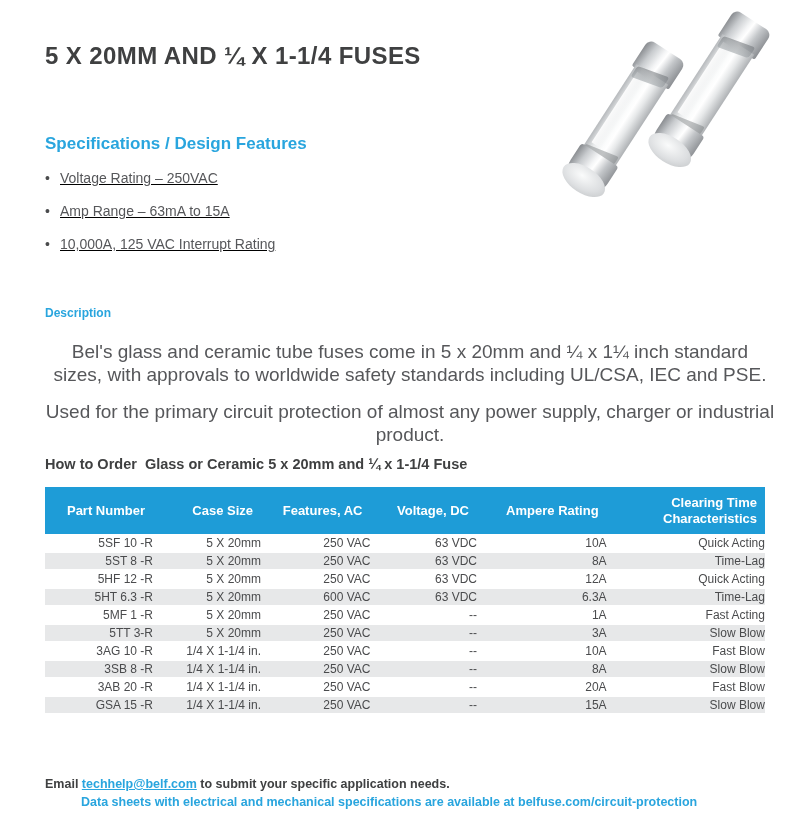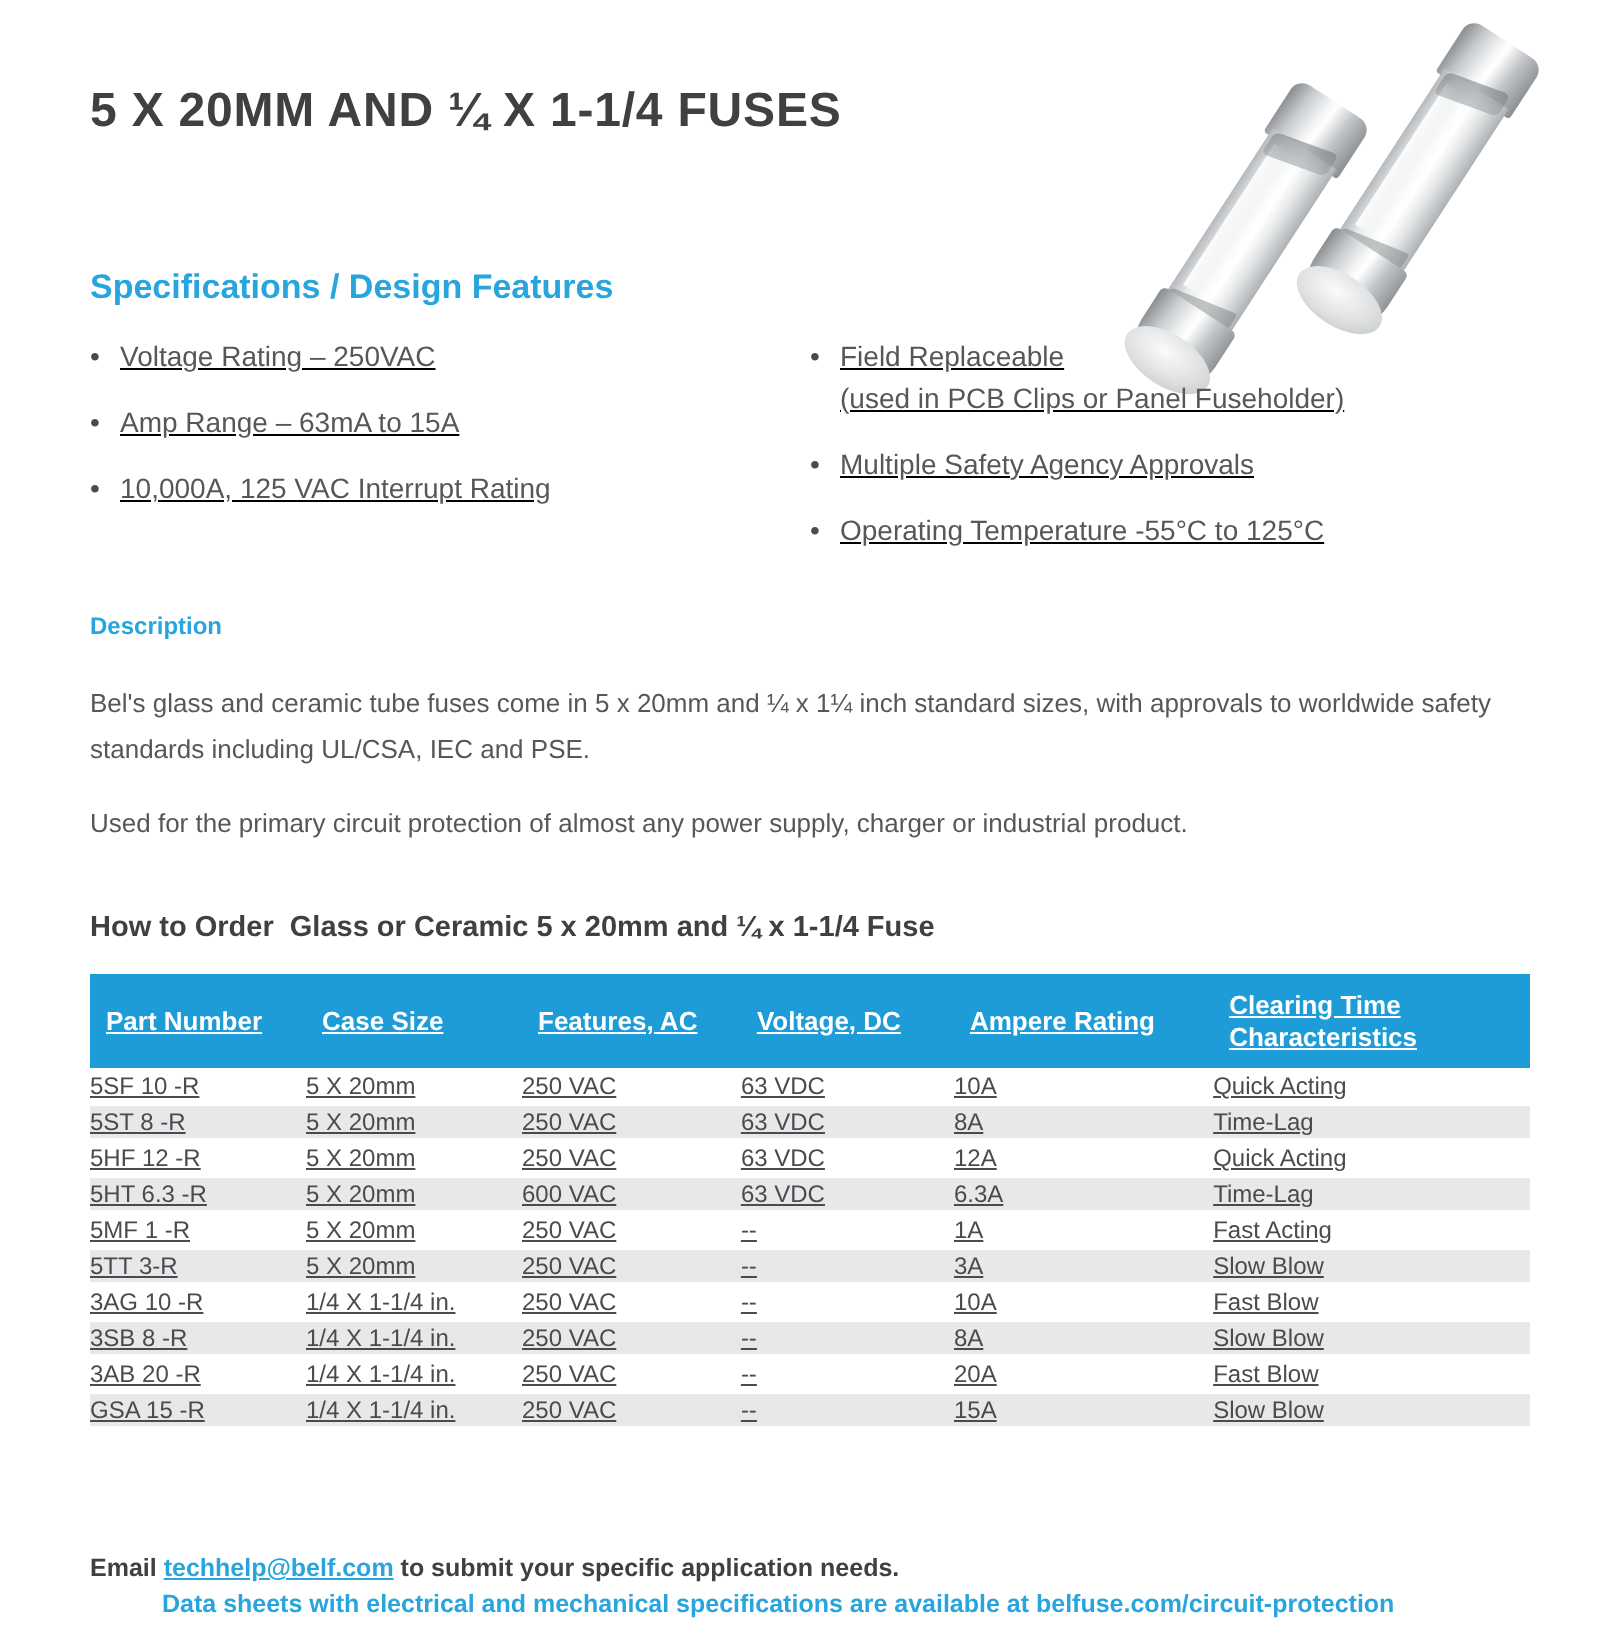--- a/index.html
+++ b/index.html
@@ -58,33 +58,33 @@
   .bullets-right{left:405px;top:168px;width:370px;}
   .bullets li{
     position:relative;padding-left:15px;margin-bottom:12px;
     font-size:14px;line-height:21px;color:#56575a;
   }
   .bullets li::before{content:'\2022';position:absolute;left:0;top:0;color:#4a4b4d;}
   .bullets li .sub{display:block;}
   
   .desc-body{position:absolute;left:45px;top:340px;width:730px;}
   .desc-body p{
-    margin:0 0 14px 0;font-size:13px;line-height:23px;color:#56575a;
+    margin:0 0 14px 0;font-size:19px;line-height:23px;color:#56575a;text-align:center;
   }
   
   .order-heading{
     position:absolute;left:45px;top:456px;
     font-size:14.5px;font-weight:bold;color:#3f4041;white-space:pre-wrap;
   }
   
   .fuse-table{position:absolute;left:45px;top:487px;width:720px;}
   .t-row{
     display:grid;
     grid-template-columns:15% 15% 15.2% 14.8% 18% 22%;
-    align-items:center;text-align:left;text-decoration:underline;
+    align-items:center;text-align:right;
   }
   .t-head{
     background:#1e9cd7;color:#ffffff;font-weight:bold;font-size:13px;
     min-height:47px;line-height:16px;
   }
   .t-head .cell{padding:2px 8px;}
   .t-body .t-row{height:18px;font-size:12px;color:#4a4b4d;box-sizing:border-box;}
   .t-body .t-row:nth-child(even){
     background:#e7e8e9;border-top:1px solid #ffffff;border-bottom:1px solid #ffffff;
   }
@@ -117,25 +117,20 @@
     </div>
   </div>
 
   <div class="h-cyan h-specs">Specifications / Design Features</div>
 
   <ul class="bullets bullets-left">
       <li>Voltage Rating – 250VAC</li>
       <li>Amp Range – 63mA to 15A</li>
       <li>10,000A, 125 VAC Interrupt Rating</li>
     </ul>
-  <ul class="bullets bullets-right">
-      <li>Field Replaceable<span class="sub">(used in PCB Clips or Panel Fuseholder)</span></li>
-      <li>Multiple Safety Agency Approvals</li>
-      <li>Operating Temperature -55°C to 125°C</li>
-    </ul>
 
   <div class="h-cyan h-desc">Description</div>
   <div class="desc-body">
       <p>Bel's glass and ceramic tube fuses come in 5 x 20mm and ¼ x 1¼ inch standard sizes, with approvals to worldwide safety standards including UL/CSA, IEC and PSE.</p>
       <p>Used for the primary circuit protection of almost any power supply, charger or industrial product.</p>
     </div>
 
   <div class="order-heading">How to Order  Glass or Ceramic 5 x 20mm and ¼ x 1-1/4 Fuse</div>
 
   <div class="fuse-table">

